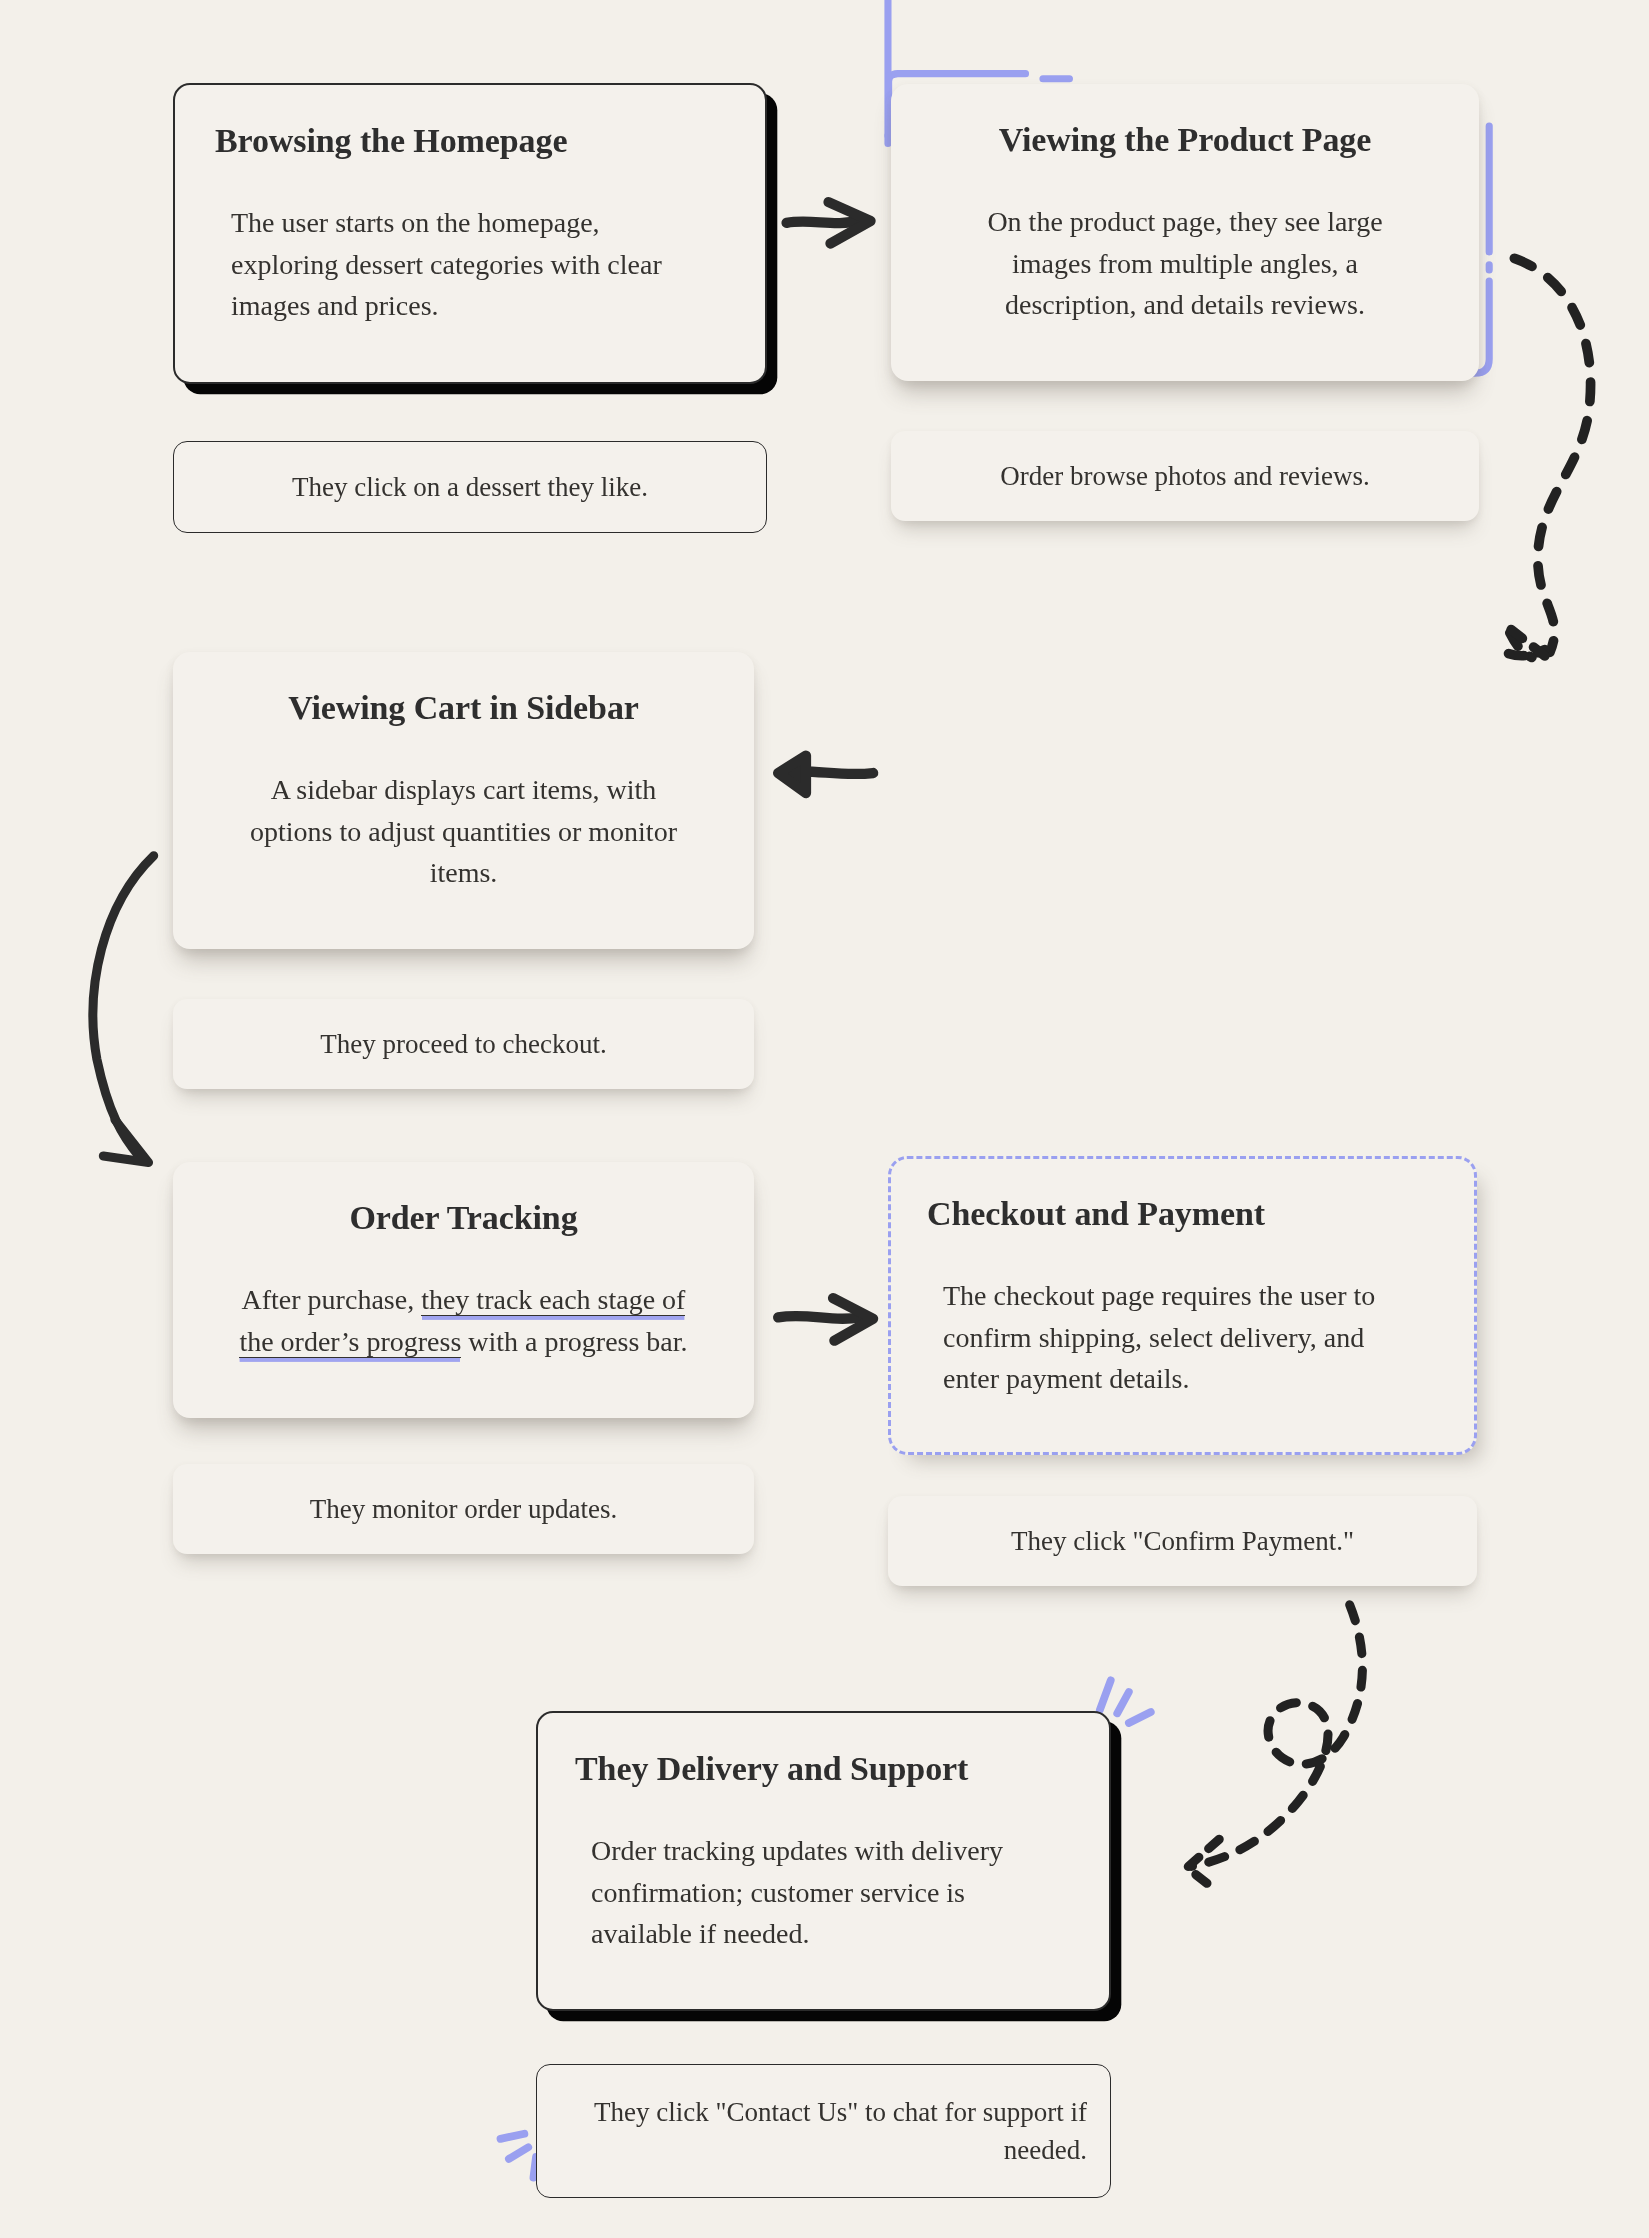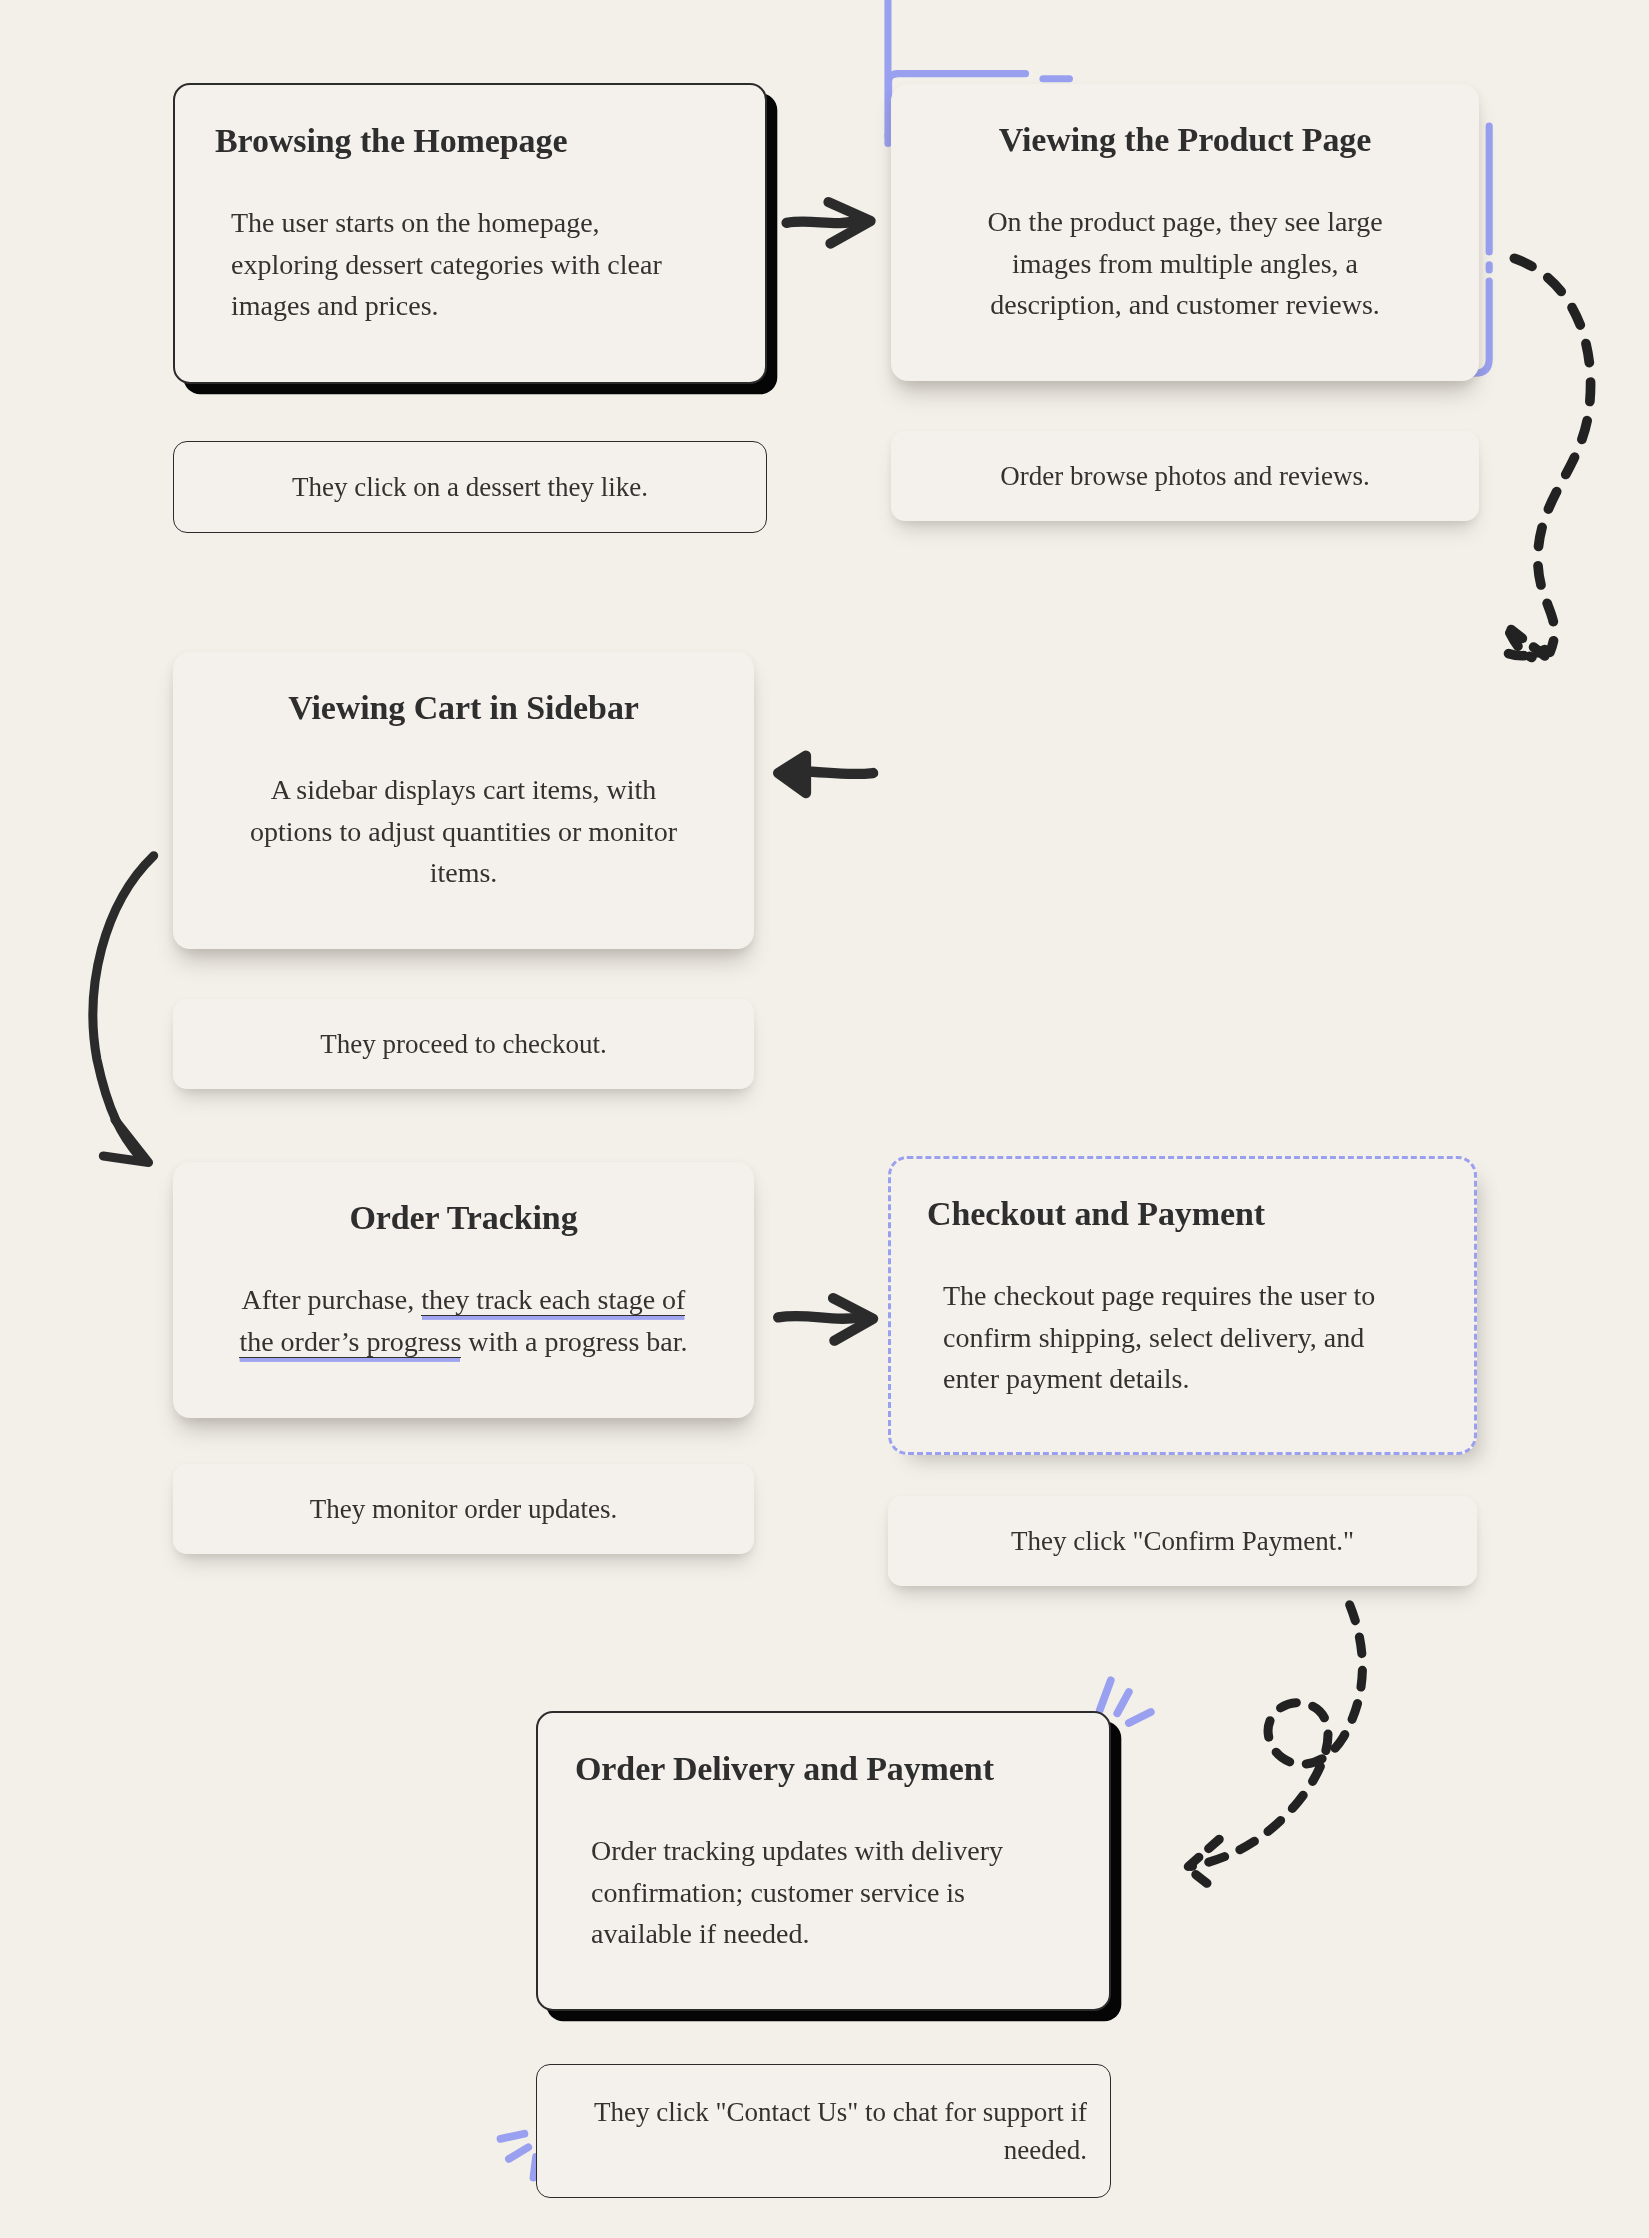--- a/index.html
+++ b/index.html
@@ -145,21 +145,21 @@
         <p class="body">The user starts on the homepage, exploring dessert categories with clear images and prices.</p>
       </div>
     </div>
     <div class="caption outline" style="margin-top:57px;height:92px;">They click on a dessert they like.</div>
   </div>
 
   <div class="node" style="left:891px;top:84px;width:588px;">
     <div class="card soft">
       <div class="card-inner">
         <h2 class="title">Viewing the Product Page</h2>
-        <p class="body">On the product page, they see large images from multiple angles, a description, and customer reviews.</p>
+        <p class="body">On the product page, they see large images from multiple angles, a description, and details reviews.</p>
       </div>
     </div>
     <div class="caption soft" style="margin-top:50px;height:90px;">Order browse photos and reviews.</div>
   </div>
 
   <div class="node" style="left:173px;top:652px;width:581px;">
     <div class="card soft">
       <div class="card-inner">
         <h2 class="title">Viewing Cart in Sidebar</h2>
         <p class="body">A sidebar displays cart items, with options to adjust quantities or monitor items.</p>
@@ -185,21 +185,21 @@
         <h2 class="title">Order Tracking</h2>
         <p class="body"><span>After purchase, </span><span class="mark-ul">they track each stage of the order’s progress</span><span> with a progress bar.</span></p>
       </div>
     </div>
     <div class="caption soft" style="margin-top:46px;height:90px;">They monitor order updates.</div>
   </div>
 
   <div class="node" style="left:536px;top:1711px;width:575px;">
     <div class="card outline">
       <div class="card-inner" style="padding:36px 37px 39px 37px;">
-        <h2 class="title">Order Delivery and Payment</h2>
+        <h2 class="title">They Delivery and Support</h2>
         <p class="body">Order tracking updates with delivery confirmation; customer service is available if needed.</p>
       </div>
     </div>
     <div class="caption outline" style="margin-top:53px;height:134px;">They click "Contact Us" to chat for support if needed.</div>
   </div>
 
 </div>
 
 
 </body></html>

